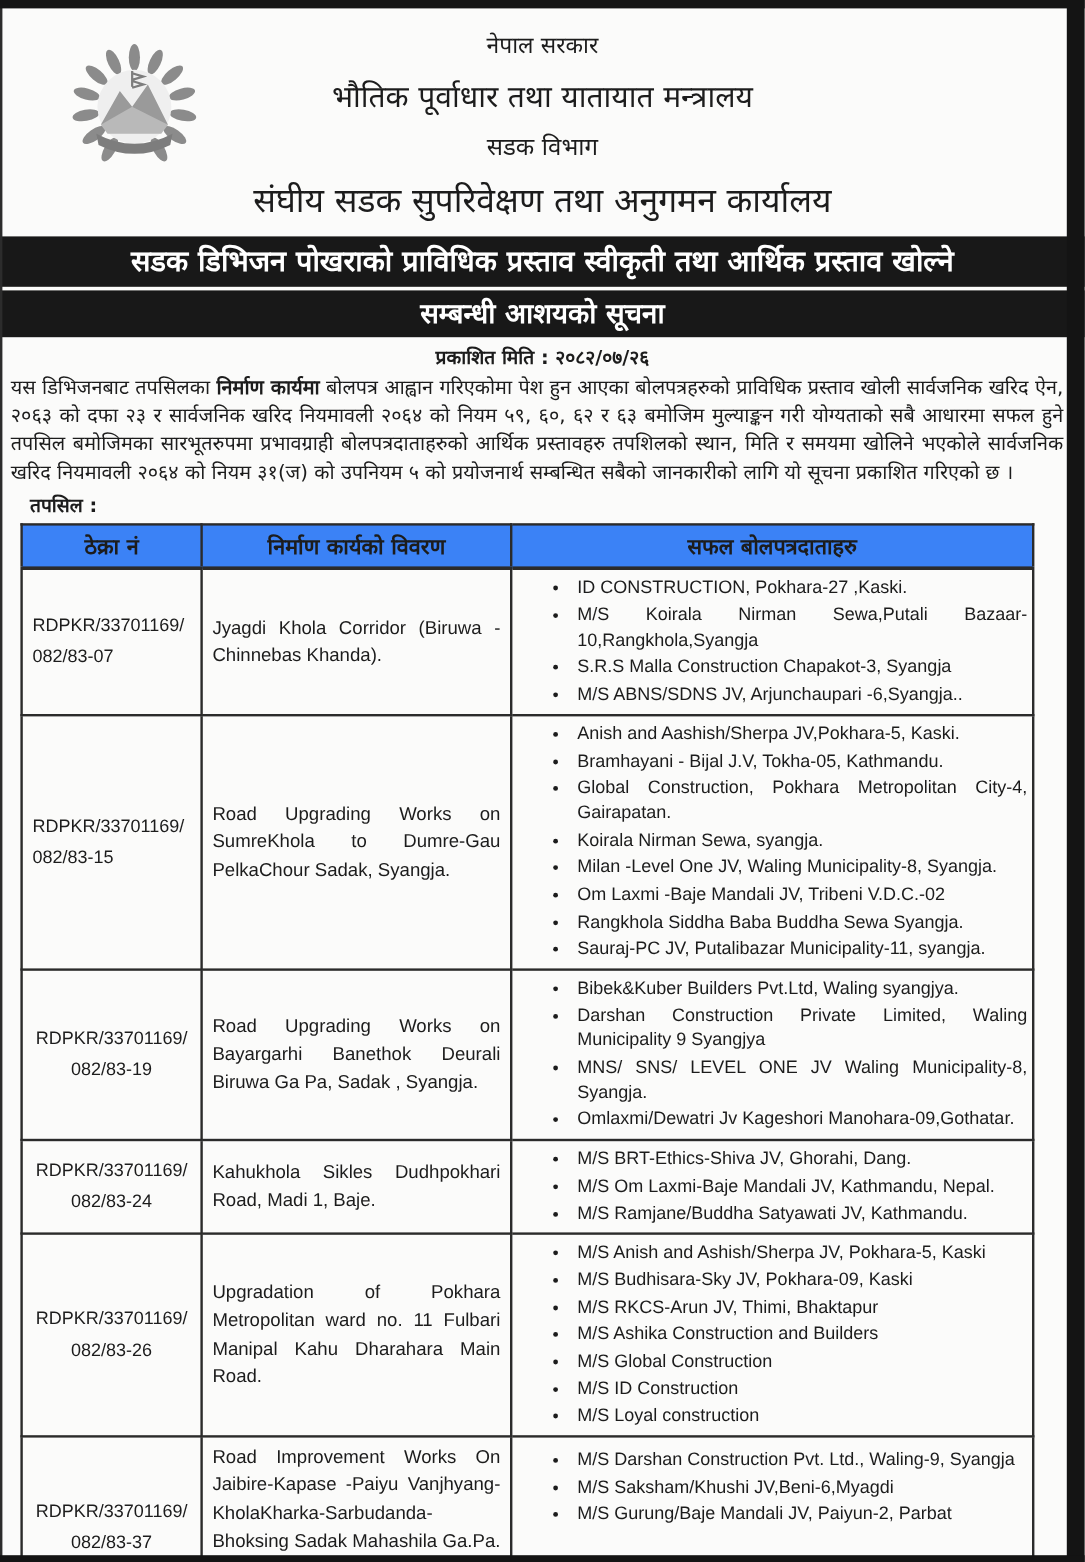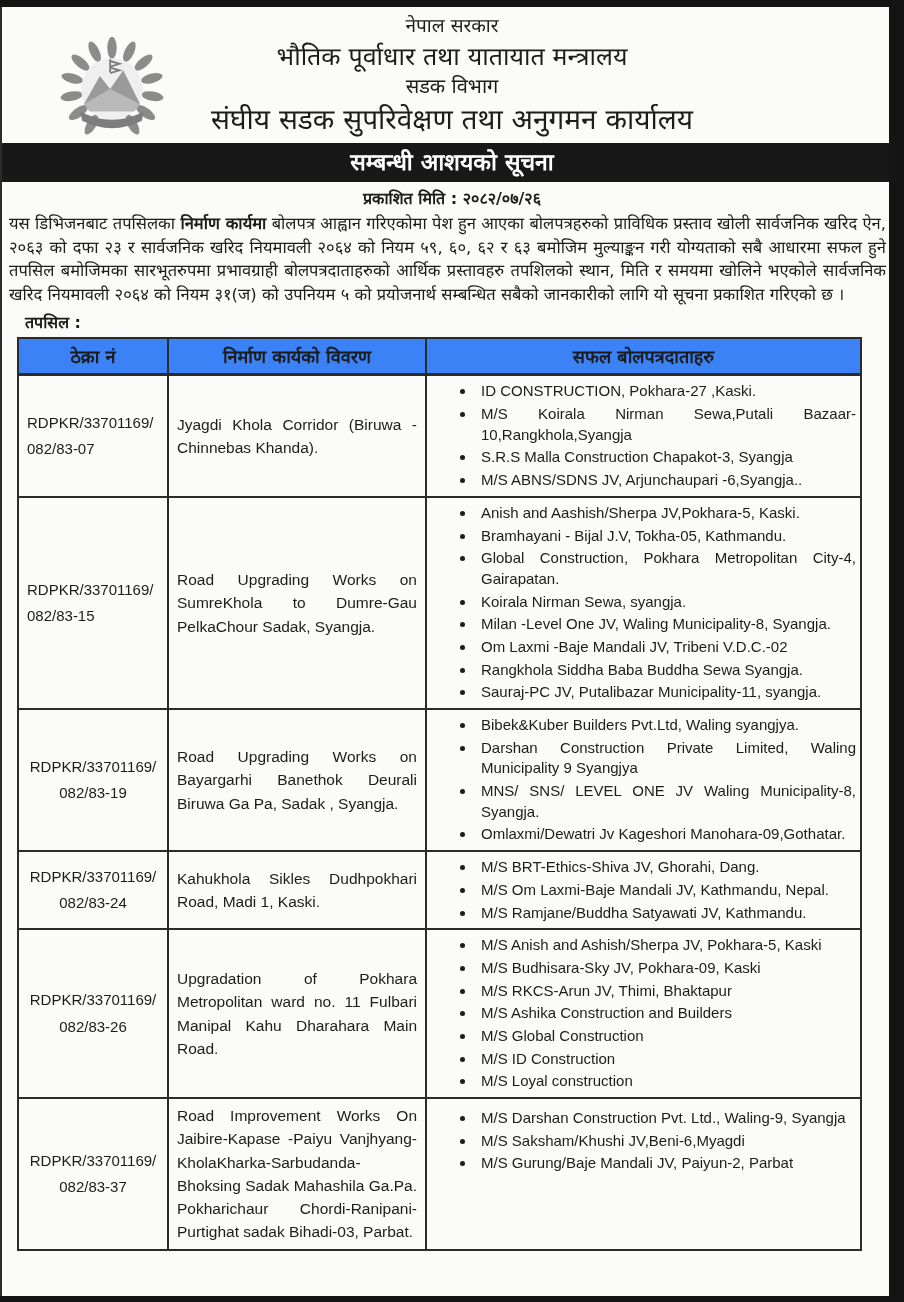--- a/index.html
+++ b/index.html
@@ -8,21 +8,21 @@
     background:#fbfbfa;color:#1c1c1c;
     font-family:"DejaVu Sans","Liberation Sans",sans-serif;
   }
   
   .frame-top{position:absolute;top:0;left:0;width:100%;height:7px;background:#141414;z-index:6;}
   .frame-bottom{position:absolute;bottom:0;left:0;width:100%;height:6px;background:#141414;z-index:6;}
   .frame-right{position:absolute;top:0;right:0;width:15px;height:100%;background:#141414;z-index:5;}
   .frame-left{position:absolute;top:0;left:0;width:2px;height:100%;background:#2c2c2c;z-index:5;}
 
   .doc-header{position:relative;text-align:center;padding-top:12px;}
-  .doc-header .hl{margin:0 auto;}
+  .doc-header .hl{margin:12px auto;}
   .line-gov{font-size:19px;margin-bottom:6px;}
   .line-ministry{font-size:25px;margin-bottom:6px;}
   .line-dept{font-size:20px;margin-bottom:6px;}
   .line-office{font-size:28px;margin-bottom:4px;}
   .line-division{font-size:28px;font-weight:bold;}
 
   .logo{position:absolute;left:56px;top:30px;width:112px;height:118px;}
 
   .banner{margin-top:6px;}
   .banner .bar{background:#181818;color:#ffffff;text-align:center;font-weight:bold;}
@@ -86,20 +86,21 @@
       <path d="M58 28 l0 14 M58 30 l10 3 -10 3 M58 37 l10 3 -10 3" stroke="#7d7d7d" stroke-width="2" fill="none"></path>
     </svg>
   </span>
   <div class="hl line-gov">नेपाल सरकार</div>
   <div class="hl line-ministry">भौतिक पूर्वाधार तथा यातायात मन्त्रालय</div>
   <div class="hl line-dept">सडक विभाग</div>
   <div class="hl line-office">संघीय सडक सुपरिवेक्षण तथा अनुगमन कार्यालय</div>
 </div>
 
 <div class="banner">
+  <div class="bar bar1">सडक डिभिजन पोखराको प्राविधिक प्रस्ताव स्वीकृती तथा आर्थिक प्रस्ताव खोल्ने</div>
   <div class="bar bar2">सम्बन्धी आशयको सूचना</div>
 </div>
 
 <div class="published">प्रकाशित मिति : २०८२/०७/२६</div>
 
 <p class="intro"><span>यस डिभिजनबाट तपसिलका </span><b>निर्माण कार्यमा</b><span> बोलपत्र आह्वान गरिएकोमा पेश हुन आएका बोलपत्रहरुको प्राविधिक प्रस्ताव खोली सार्वजनिक खरिद ऐन, २०६३ को दफा २३ र सार्वजनिक खरिद नियमावली २०६४ को नियम ५९, ६०, ६२ र ६३ बमोजिम मुल्याङ्कन गरी योग्यताको सबै आधारमा सफल हुने तपसिल बमोजिमका सारभूतरुपमा प्रभावग्राही बोलपत्रदाताहरुको आर्थिक प्रस्तावहरु तपशिलको स्थान, मिति र समयमा खोलिने भएकोले सार्वजनिक खरिद नियमावली २०६४ को नियम ३१(ज) को उपनियम ५ को प्रयोजनार्थ सम्बन्धित सबैको जानकारीको लागि यो सूचना प्रकाशित गरिएको छ ।</span></p>
 
 <div class="details-label">तपसिल :</div>
 
 <table class="main">
@@ -163,21 +164,21 @@
           <li>MNS/ SNS/ LEVEL ONE JV Waling Municipality-8, Syangja.</li>
           <li>Omlaxmi/Dewatri Jv Kageshori Manohara-09,Gothatar.</li>
         </ul>
       </td>
     </tr>
     <tr class="num-center">
       <td class="cell-contract">
         <div>RDPKR/33701169/</div>
         <div>082/83-24</div>
       </td>
-      <td class="cell-desc">Kahukhola Sikles Dudhpokhari Road, Madi 1, Kaski.</td>
+      <td class="cell-desc">Kahukhola Sikles Dudhpokhari Road, Madi 1, Baje.</td>
       <td class="cell-bidders">
         <ul>
           <li>M/S BRT-Ethics-Shiva JV, Ghorahi, Dang.</li>
           <li>M/S Om Laxmi-Baje Mandali JV, Kathmandu, Nepal.</li>
           <li>M/S Ramjane/Buddha Satyawati JV, Kathmandu.</li>
         </ul>
       </td>
     </tr>
     <tr class="num-center">
       <td class="cell-contract">

